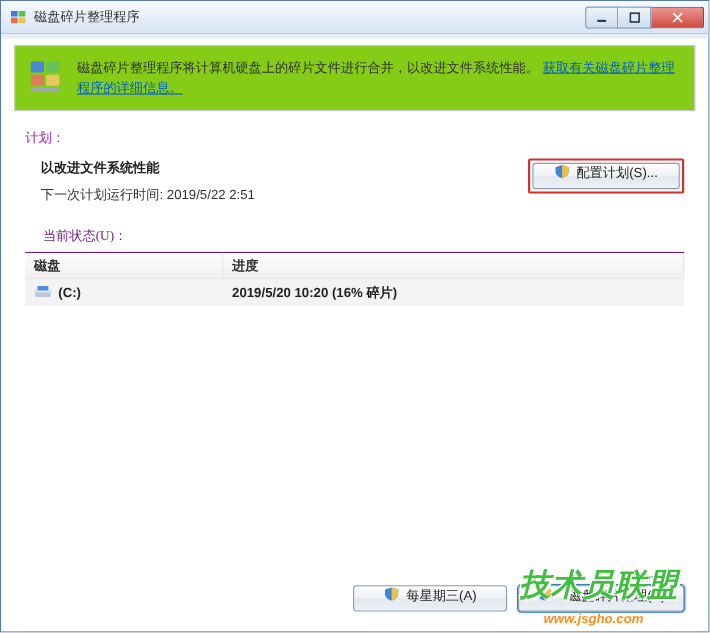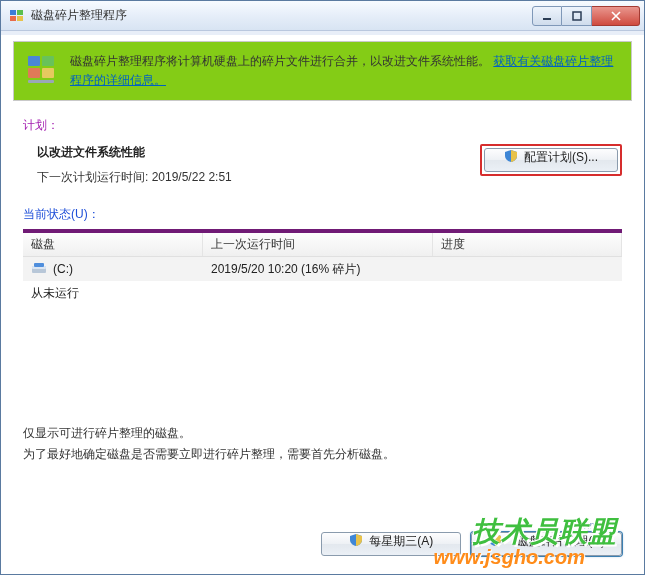--- a/index.html
+++ b/index.html
@@ -95,24 +95,25 @@
       display: inline-flex; align-items: flex-start; justify-content: center;
       gap: 6px;
       color: #222;
       cursor: pointer;
       font-size: 12px;
     }
     .std-btn.wide { min-width: 134px; }
     .shield-icon {
       width: 14px; height: 14px;
     }
-    .status-label { color: #1d4ed8; margin: 6px 0 6px 0; }
+    .status-label { color: #701a75; margin: 6px 0 6px 16px; font-family: Liberation Serif, serif; }
     .table {
-      border-top: 4px solid #701a75;
+      border-top: 1px solid #701a75;
       margin-top: 0;
+      font-weight: bold;
     }
     .thead {
       display: flex;
       background: linear-gradient(to bottom,#fdfdfd,#f0f0f0);
       border-bottom: 1px solid #e0e0e0;
       height: 24px;
       align-items: center;
     }
     .th, .td { padding: 0 8px; }
     .col-disk { width: 180px; }
@@ -148,21 +149,21 @@
       font-size: 28px; font-weight: bold;
       color: #3fbf3f;
       text-shadow: 2px 2px 0 #fff, -1px -1px 0 #fff;
       letter-spacing: 1px;
       pointer-events: none;
       font-style: italic;
     }
     .watermark2 {
       position: absolute;
       right: 60px; bottom: 6px;
-      font-size: 20px; font-weight: bold;
+      font-size: 12px; font-weight: bold;
       color: #ff8c1a;
       font-style: italic;
       text-shadow: 1px 1px 0 #fff;
       pointer-events: none;
     }
     .watermark3 {
       position: absolute;
       right: 30px; bottom: 42px;
       font-size: 10px;
       color: #8aa3c7;
@@ -241,50 +242,44 @@
           <span>配置计划(S)...</span>
         </button>
       </div>
     </div>
 
     <div class="status-label">当前状态(U)：</div>
 
     <div class="table">
       <div class="thead">
         <div class="th col-disk">磁盘</div>
-        <div class="th col-last">上一次运行时间</div>
         <div class="th col-prog">进度</div>
       </div>
       <div class="tbody">
         <div class="trow sel">
           <div class="td col-disk">
             <span class="disk-icon">
               <svg viewBox="0 0 16 16" width="16" height="16">
                   <rect x="1" y="5" width="14" height="7" rx="1" fill="#b8c7d8"></rect>
                   <rect x="1" y="5" width="14" height="3" rx="1" fill="#dbe6f3"></rect>
                   <rect x="3" y="2" width="10" height="4" rx="1" fill="#4f8edc"></rect>
                 </svg>
             </span>
             <span>(C:)</span>
           </div>
           <div class="td col-last">2019/5/20 10:20 (16% 碎片)</div>
           <div class="td col-prog"></div>
         </div>
         <div class="trow">
-          <div class="td col-last">从未运行</div>
           <div class="td col-prog"></div>
         </div>
       </div>
       <div class="table-spacer"></div>
     </div>
 
-    <div class="hint">
-      <div>仅显示可进行碎片整理的磁盘。</div>
-      <div>为了最好地确定磁盘是否需要立即进行碎片整理，需要首先分析磁盘。</div>
-    </div>
 
   </div>
 
   <div class="footer">
     <button class="std-btn">
       <span class="shield-icon">
         <svg viewBox="0 0 14 14" width="14" height="14">
             <path d="M7 1 L13 3 V7 C13 10 10 12.5 7 13 C4 12.5 1 10 1 7 V3 Z" fill="#3f87d6"></path>
             <path d="M7 1 L13 3 V7 C13 10 10 12.5 7 13 Z" fill="#e8c24a"></path>
           </svg>

